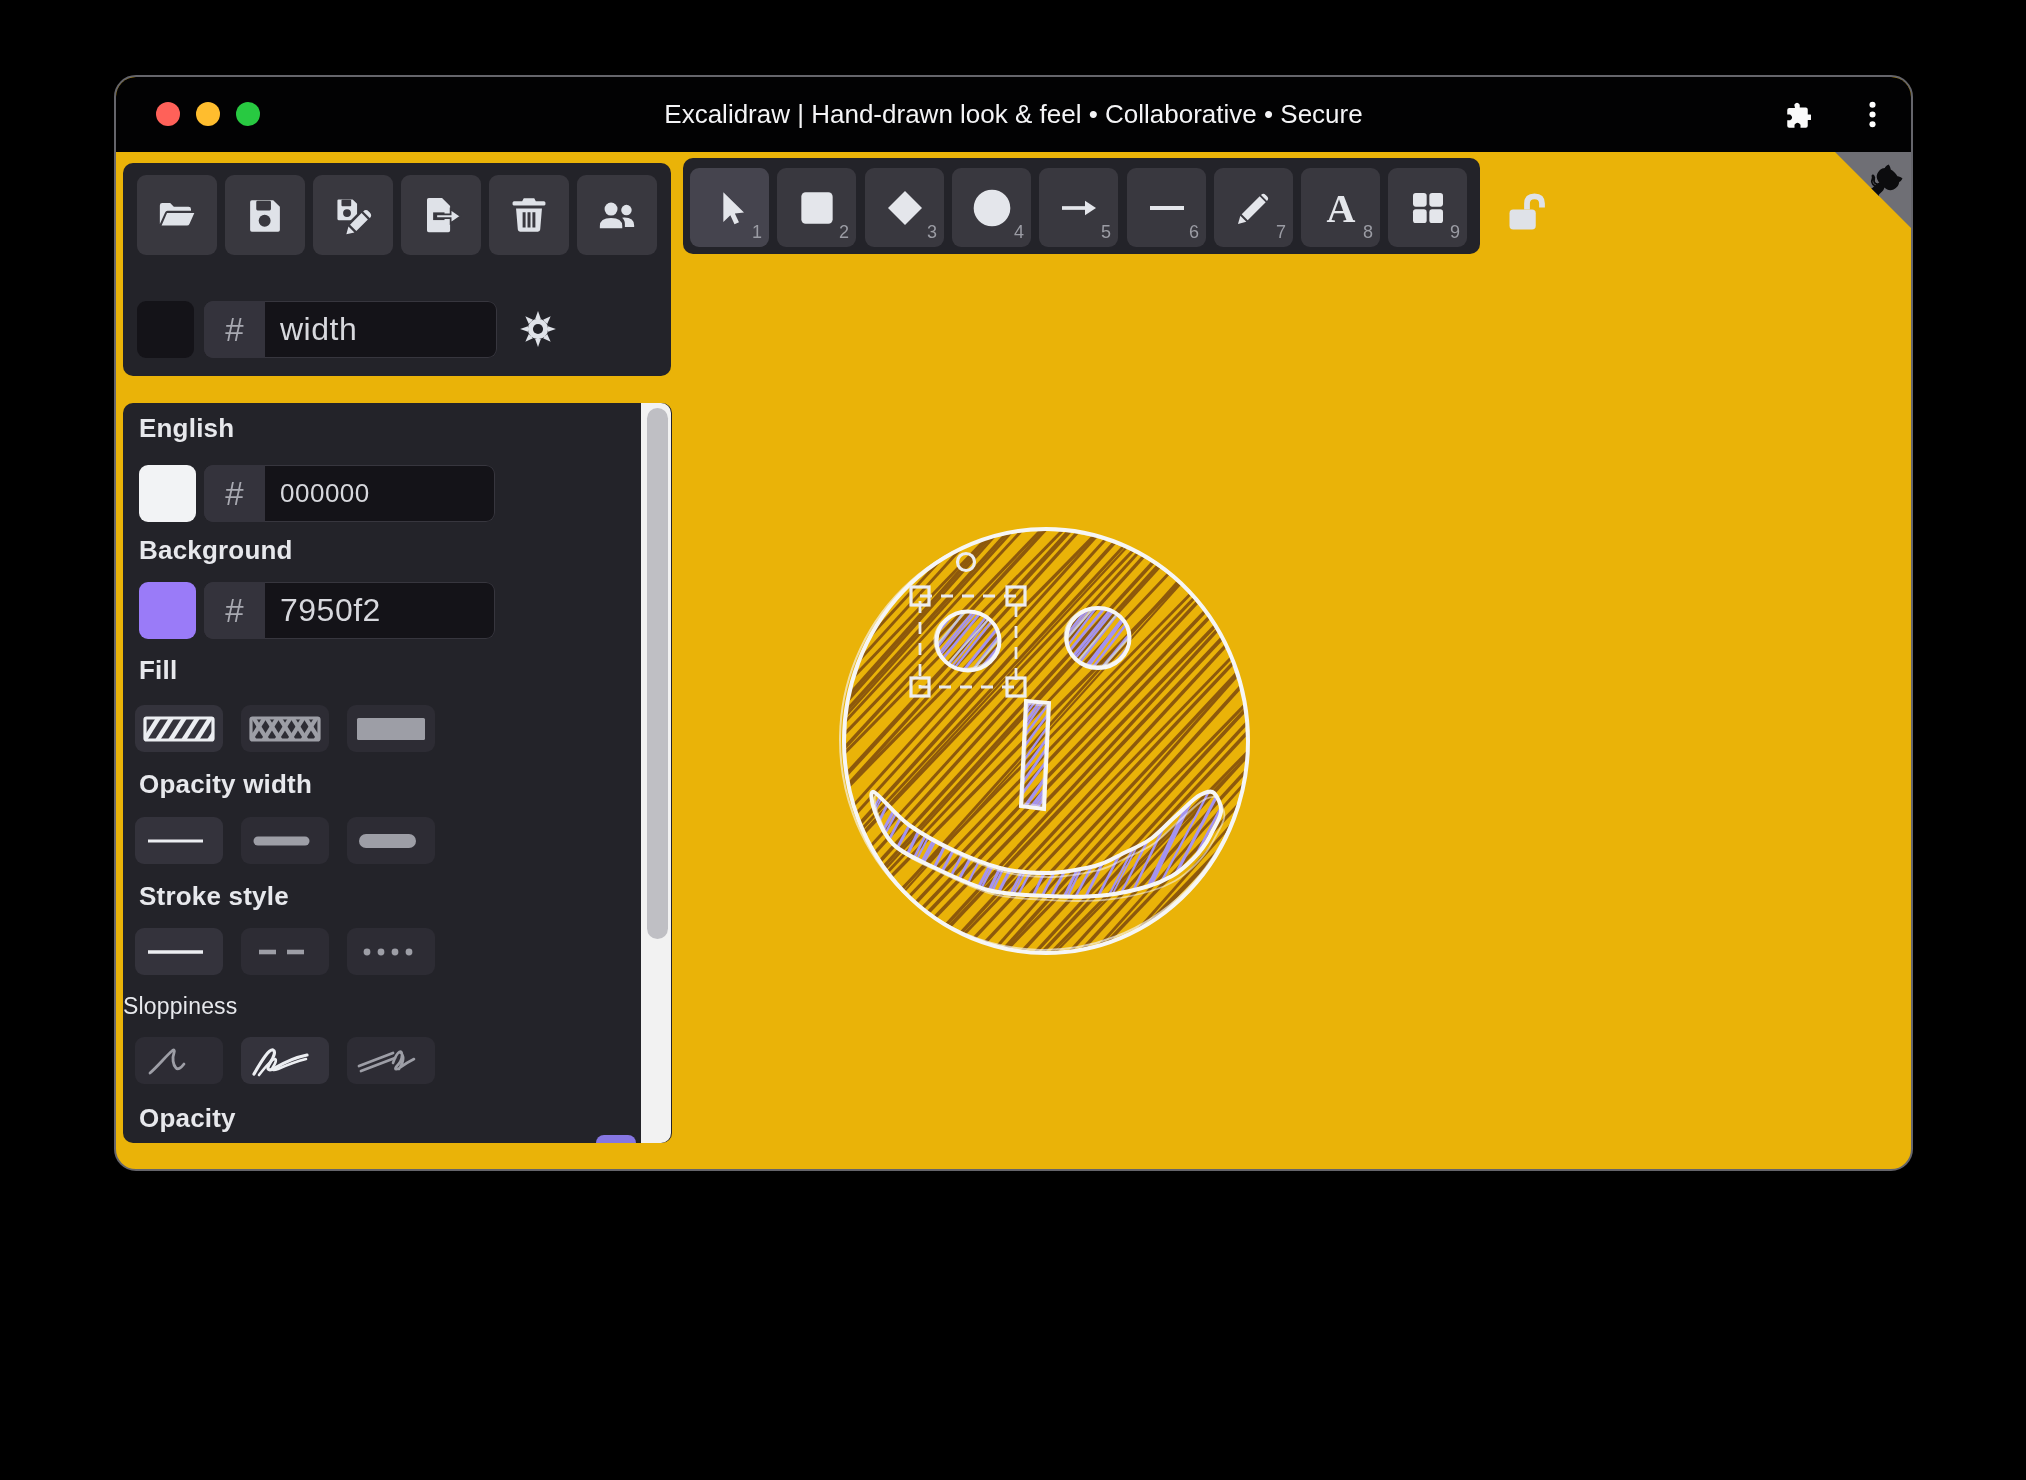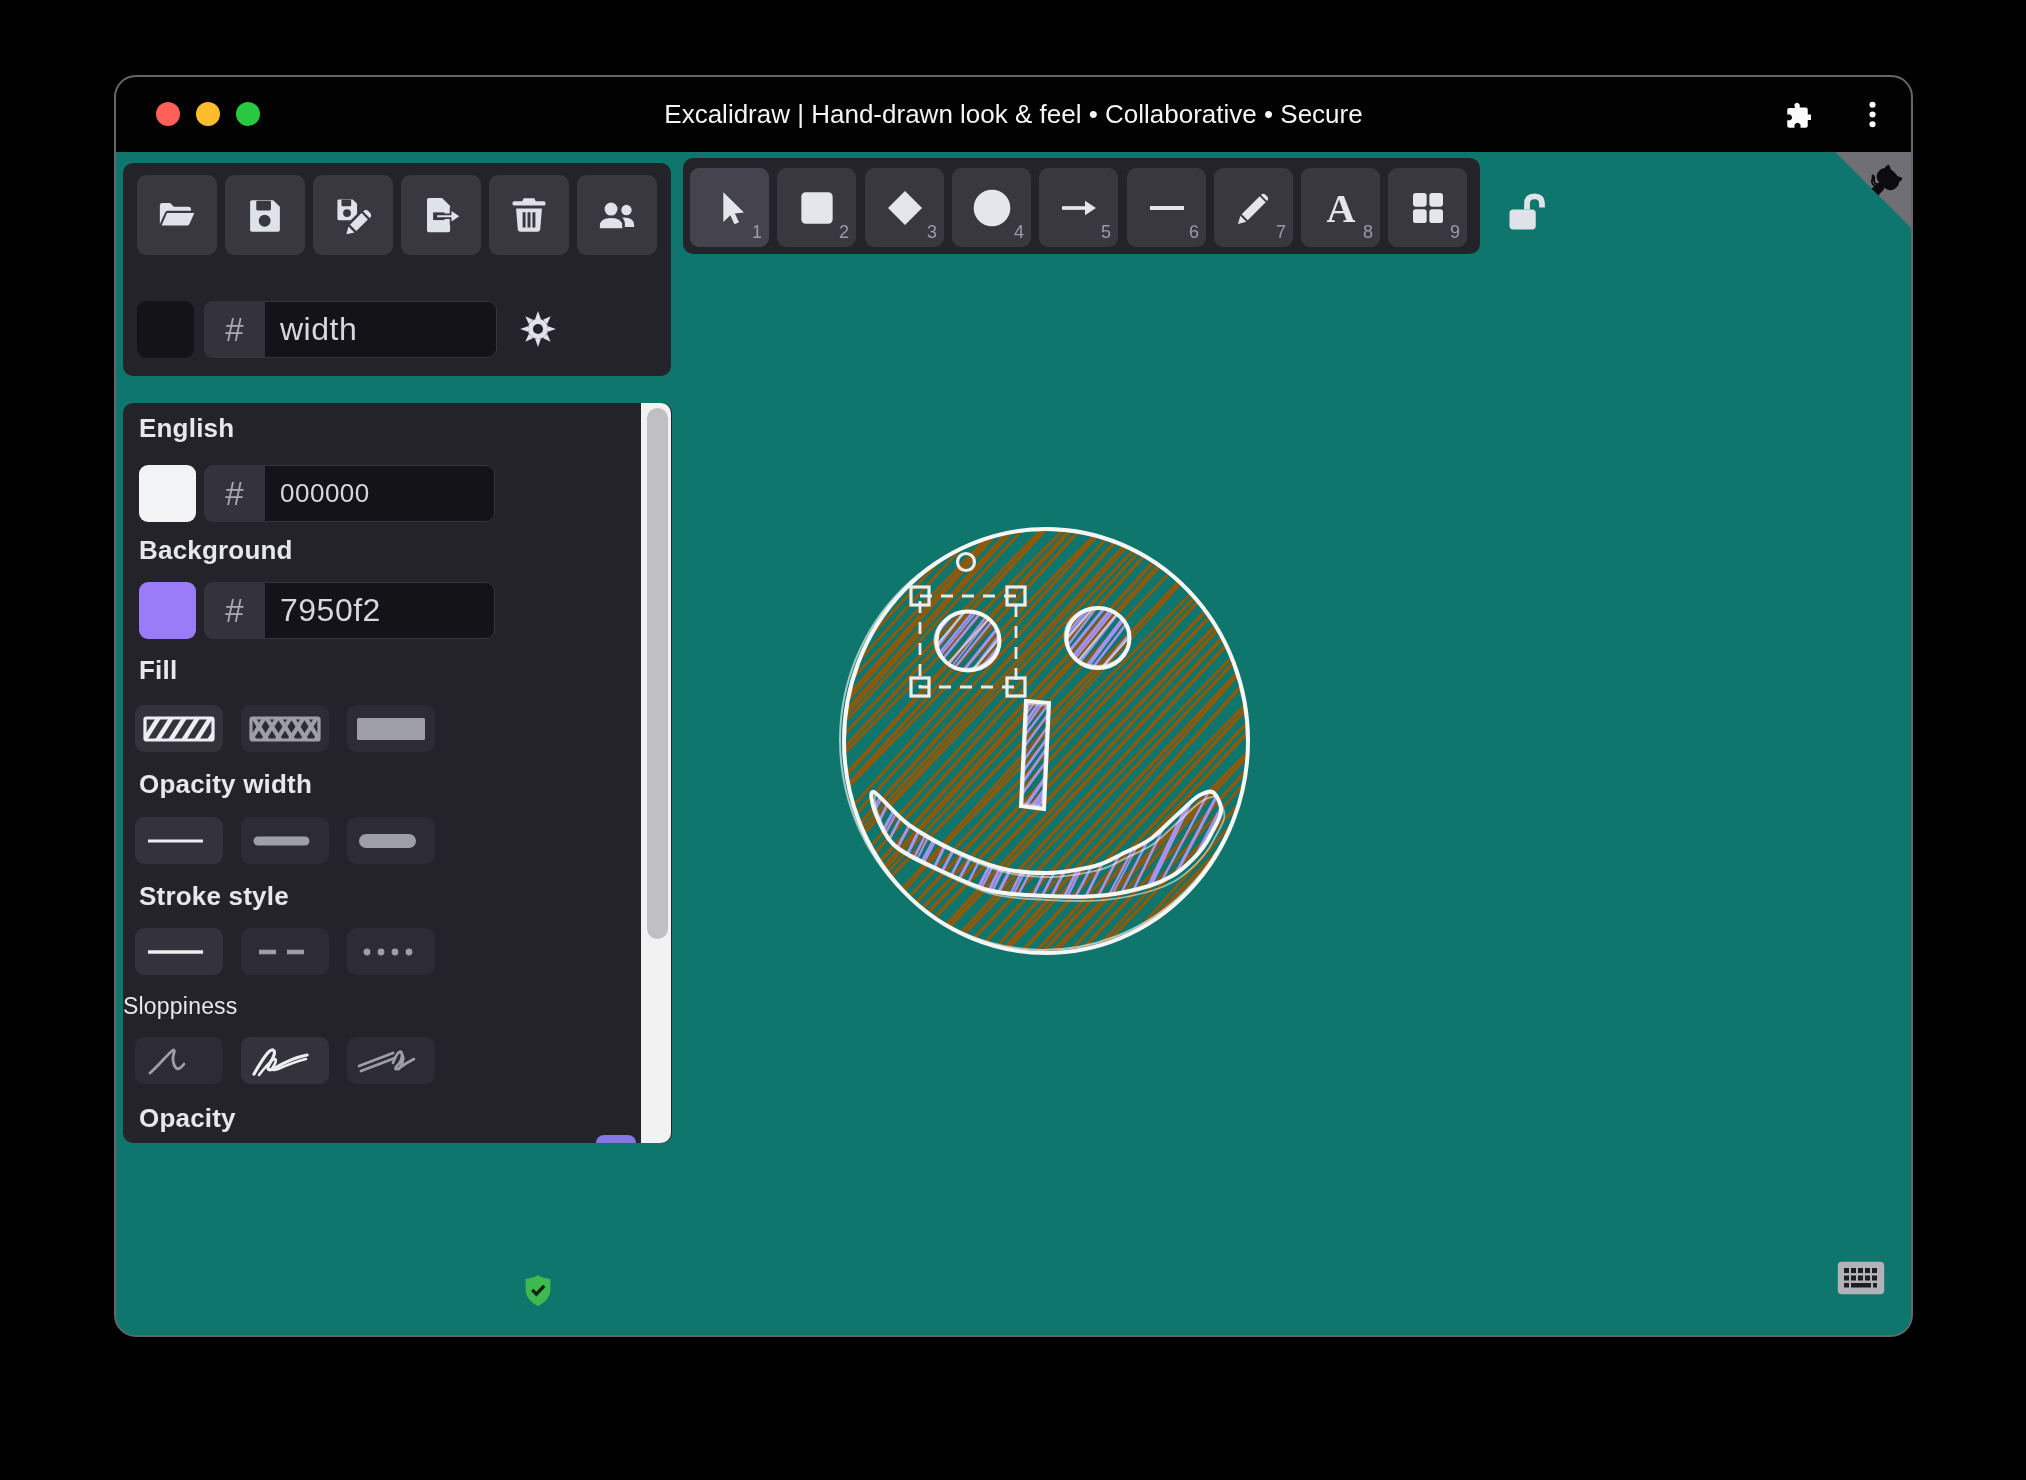--- a/index.html
+++ b/index.html
@@ -1,19 +1,19 @@
 <!DOCTYPE html>
 <html><head><meta charset="utf-8"><style>
 *{margin:0;padding:0;box-sizing:border-box;}
 body{width:2026px;height:1480px;background:#000;font-family:"Liberation Sans",sans-serif;overflow:hidden;position:relative;}
 .btn{position:absolute;border-radius:9px;background:#39383f;}
 .btn svg{position:absolute;left:50%;top:50%;transform:translate(-50%,-50%);}
 .num{position:absolute;right:7px;bottom:4px;font-size:18px;color:#9b9ca4;}
 </style></head><body>
-<div style="position:absolute;left:114px;top:75px;width:1799px;height:1262px;background:#0f766e;border:2px solid #65656b;border-radius:22px;overflow:hidden;">
+<div style="position:absolute;left:114px;top:75px;width:1799px;height:1096px;background:#eab308;border:2px solid #65656b;border-radius:22px;overflow:hidden;">
 <div style="position:absolute;left:0;top:0;width:100%;height:75px;background:#020203;">
 <div style="position:absolute;left:40px;top:25px;width:24px;height:24px;border-radius:50%;background:#ff6159;"></div>
 <div style="position:absolute;left:80px;top:25px;width:24px;height:24px;border-radius:50%;background:#ffbd2e;"></div>
 <div style="position:absolute;left:120px;top:25px;width:24px;height:24px;border-radius:50%;background:#28c941;"></div>
 <div style="position:absolute;left:0;top:0;width:100%;height:75px;display:flex;align-items:center;justify-content:center;color:#f4f4f6;font-size:26px;">Excalidraw | Hand-drawn look &amp; feel • Collaborative • Secure</div>
 <div style="position:absolute;left:1665px;top:22px;"><svg width="30" height="30" viewBox="0 0 24 24" style="">
           <path fill="#fafafa" d="M10.6,4.6 q2.2,-3.4 4.4,0 l0,2.2 4.8,0 q1.6,0 1.6,1.6 l0,4.0 2.2,0 q3.4,2.2 0,4.4 l-2.2,0 0,4.6 q0,1.6 -1.6,1.6 l-4.2,0 0,-2.4 q-2.4,-3.2 -4.8,0 l0,2.4 -4.2,0 q-1.6,0 -1.6,-1.6 l0,-4.4 2.3,0 q3.2,-2.3 0,-4.6 l-2.3,0 0,-3.6 q0,-1.6 1.6,-1.6 l4.6,0 z"></path>
         </svg></div>
 <div style="position:absolute;left:1750px;top:23px;"><svg width="13" height="29" viewBox="5 0 14 29" style="">
           <circle cx="12" cy="4" r="3.3" fill="#fff"></circle>

